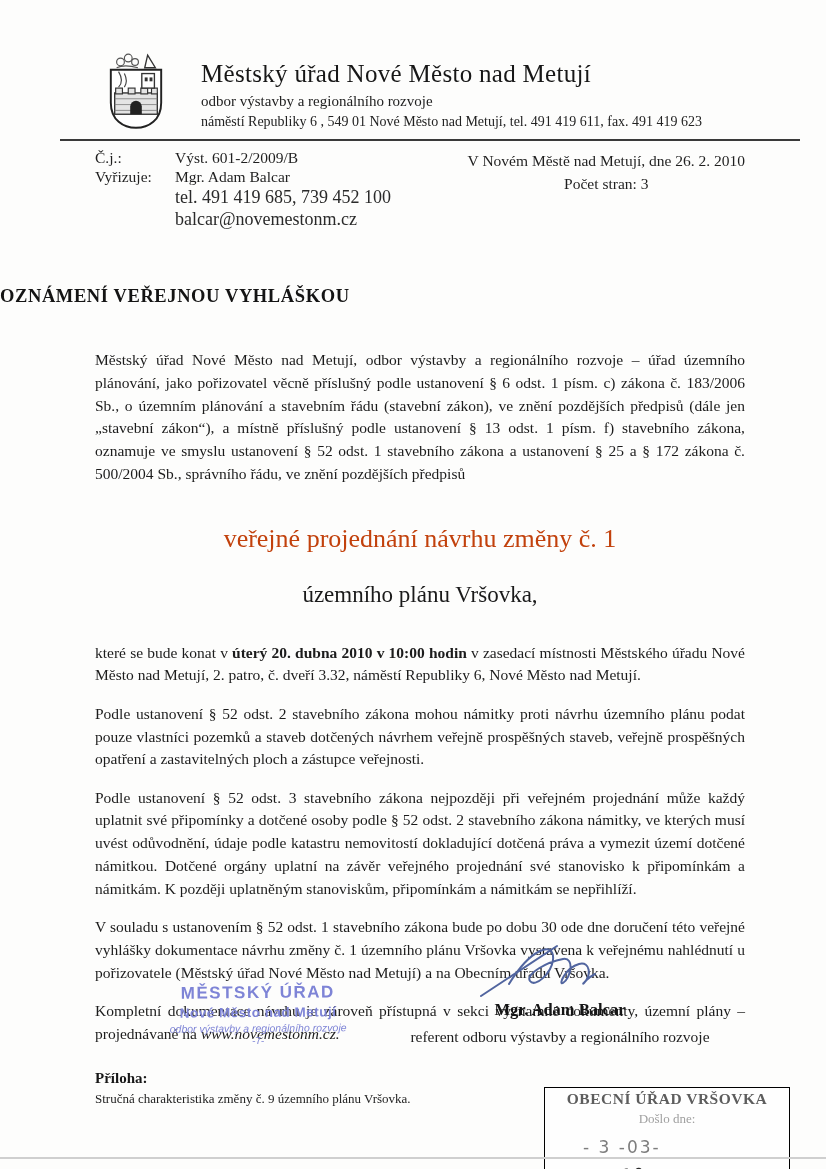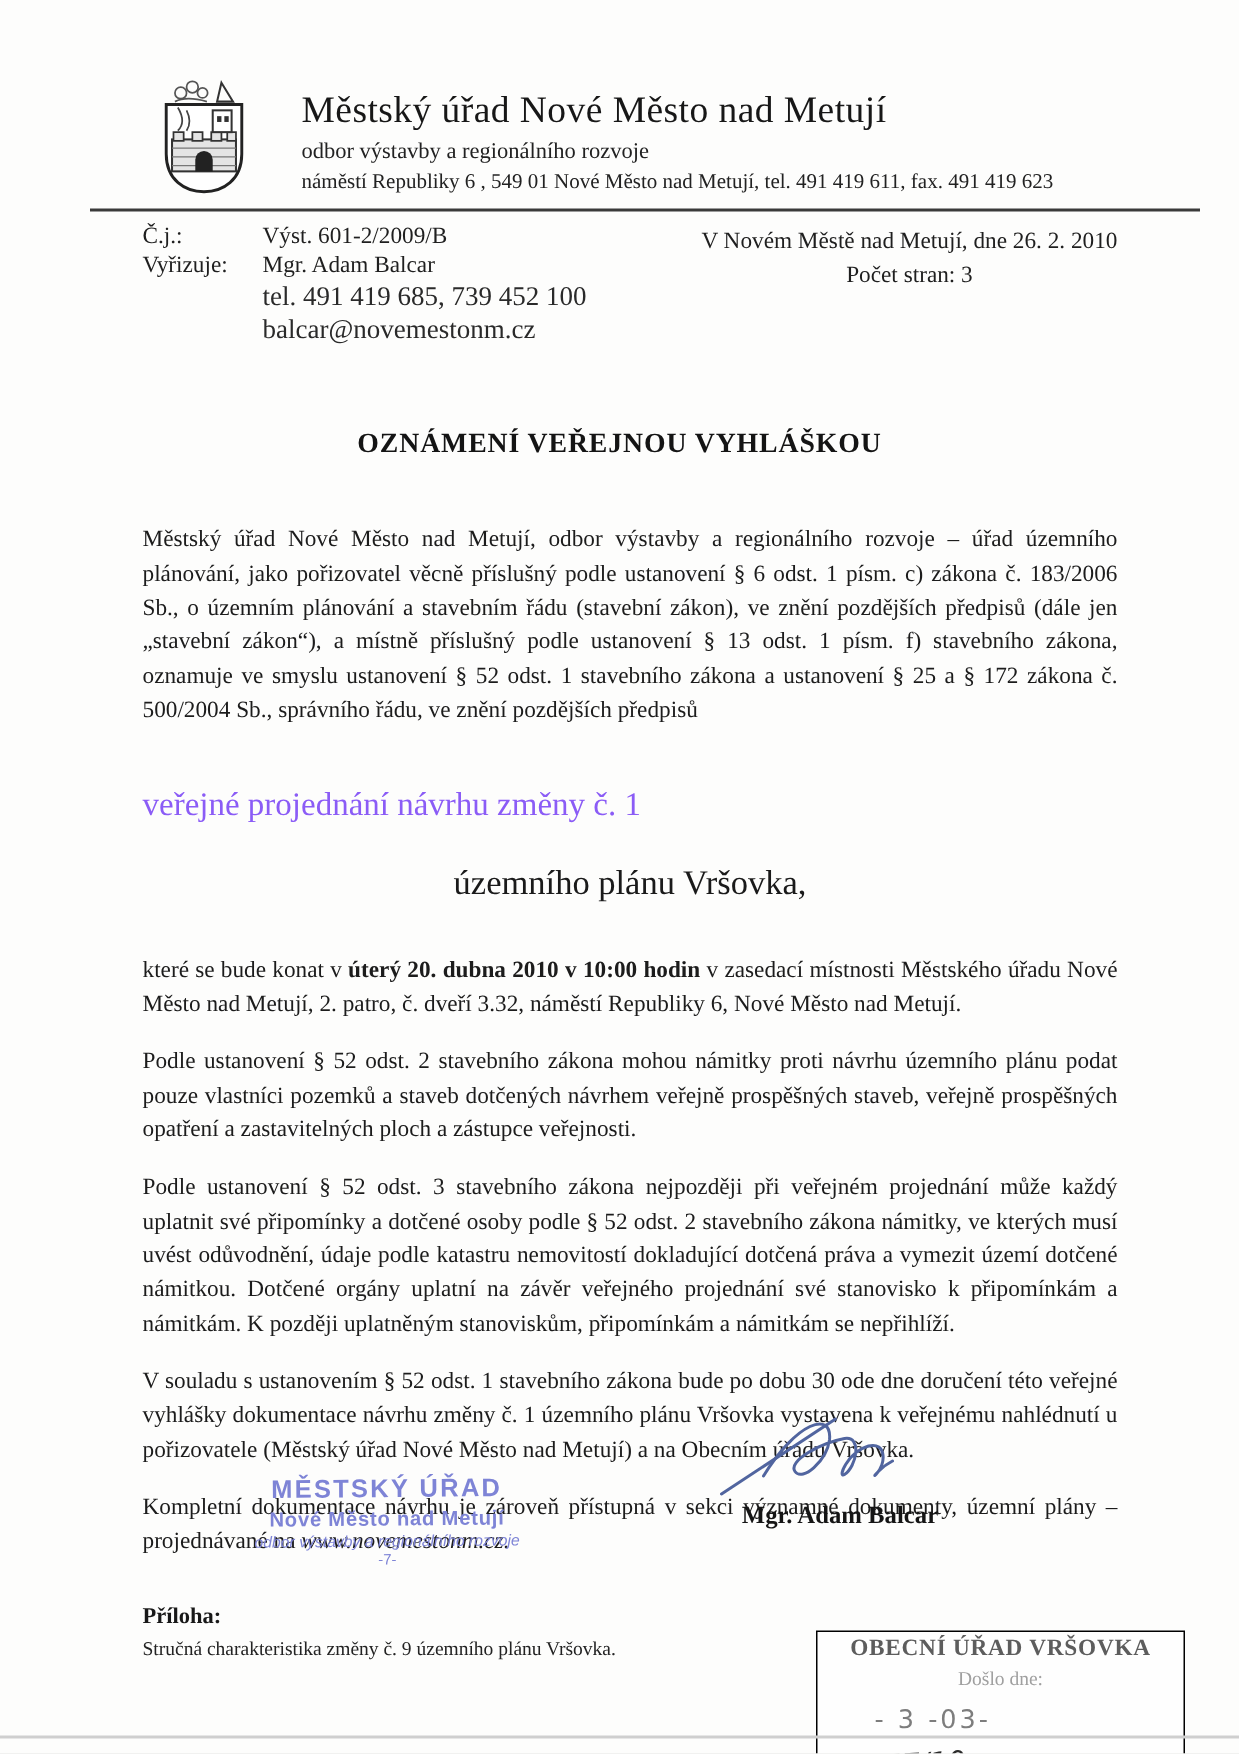--- a/index.html
+++ b/index.html
@@ -20,24 +20,24 @@
   .h-title{font-size:25px;letter-spacing:0.3px;color:#171717;}
   .h-dept{font-size:15px;margin-top:5px;color:#222;}
   .h-addr{font-size:14px;margin-top:4px;color:#222;}
   .rule{margin:9px 26px 0 60px;border-top:2px solid #3a3a3a;}
   
   .ref{display:flex;justify-content:space-between;padding:8px 81px 0 95px;font-size:15.5px;}
   .ref-left{display:grid;grid-template-columns:70px auto;column-gap:10px;row-gap:1px;}
   .ref-small{font-size:18px;color:#2a2a2a;}
   .ref-right{text-align:center;line-height:1.5;}
   
-  .title{margin-top:56px;text-align:center;font-weight:bold;font-size:18.5px;letter-spacing:0.6px;color:#141414;}
+  .title{margin-top:56px;font-weight:bold;font-size:18.5px;letter-spacing:0.6px;color:#141414;}
   .body{padding:0 81px 0 95px;font-size:15.5px;line-height:1.47;text-align:justify;color:#1c1c1c;}
   .p-intro{margin-top:42px;}
-  .subject1{margin-top:34px;font-size:22px;color:#8b5cf6;}
+  .subject1{margin-top:34px;text-align:center;font-size:26px;color:#c2410c;}
   .subject2{margin-top:20px;text-align:center;font-size:23px;color:#1a1a1a;}
   .p{margin-top:14px;}
   .p-first{margin-top:30px;}
   .bold{font-weight:bold;}
   .italic{font-style:italic;}
   
   .sigzone{position:absolute;left:370px;top:938px;width:380px;text-align:center;}
   .sig-svg{display:block;margin:0 auto;width:170px;height:62px;}
   .sig-name{font-weight:bold;font-size:16.5px;color:#151515;}
   .sig-role{font-size:15.5px;margin-top:8px;color:#1c1c1c;}
@@ -147,20 +147,21 @@
   </div>
 
   <div class="sigzone">
     <svg class="sig-svg" viewBox="0 0 170 62" xmlns="http://www.w3.org/2000/svg">
       <g stroke="#51659f" stroke-width="2" fill="none" stroke-linecap="round">
         <path d="M6,58 L82,8"></path>
         <path d="M34,46 C56,10 80,2 78,22 C76,36 60,50 55,43 C50,36 72,24 88,21 C100,19 96,40 88,45 C83,48 90,30 104,26 C116,23 116,38 109,45 C106,48 112,40 120,36"></path>
       </g>
     </svg>
     <div class="sig-name">Mgr. Adam Balcar</div>
+    <div class="sig-role">referent odboru výstavby a regionálního rozvoje</div>
   </div>
 
   <div class="stamp-office">
     <div class="so-1">MĚSTSKÝ ÚŘAD</div>
     <div class="so-2">Nové Město nad Metují</div>
     <div class="so-3">odbor výstavby a regionálního rozvoje</div>
     <div class="so-4">-7-</div>
   </div>
 
   <div class="stamp-box">

